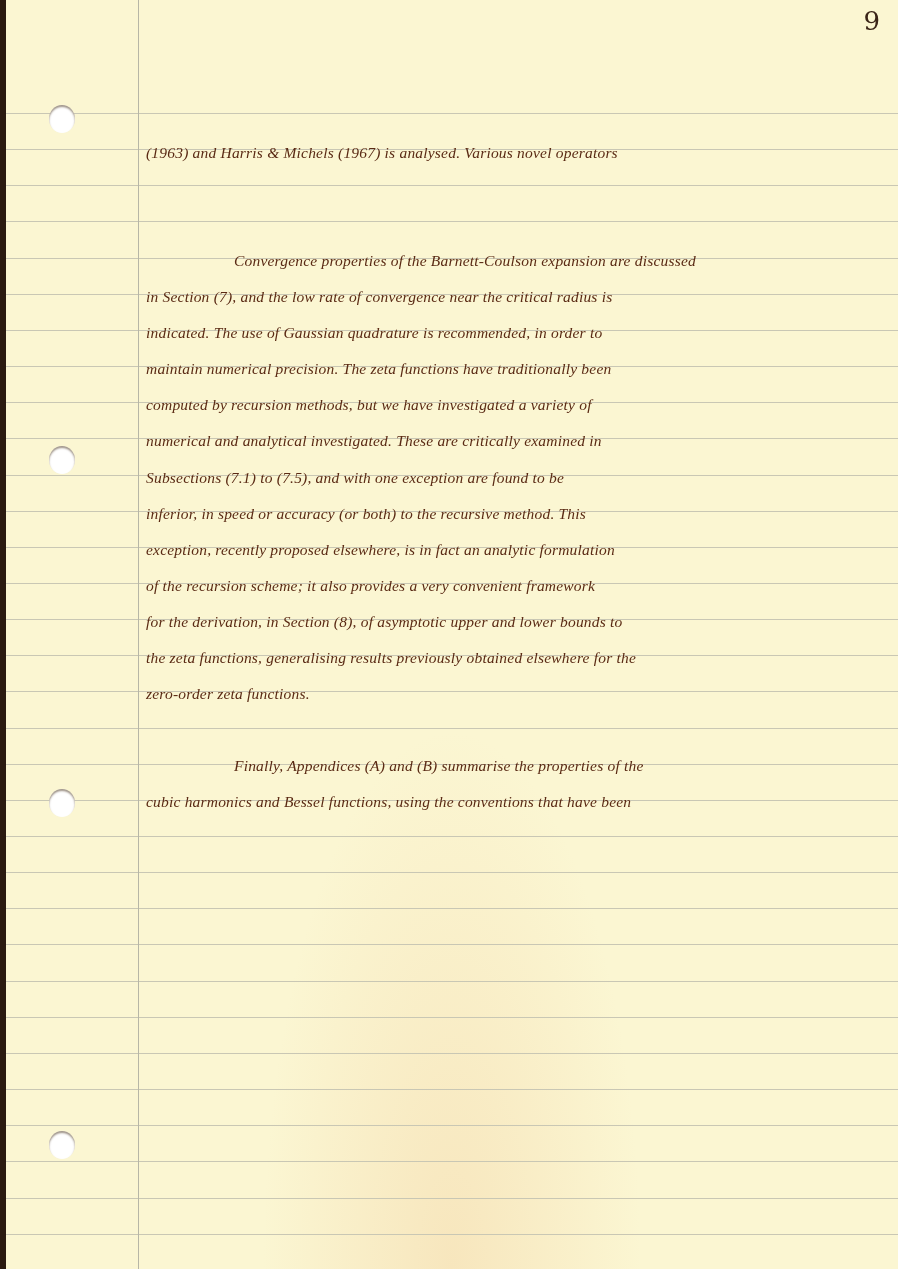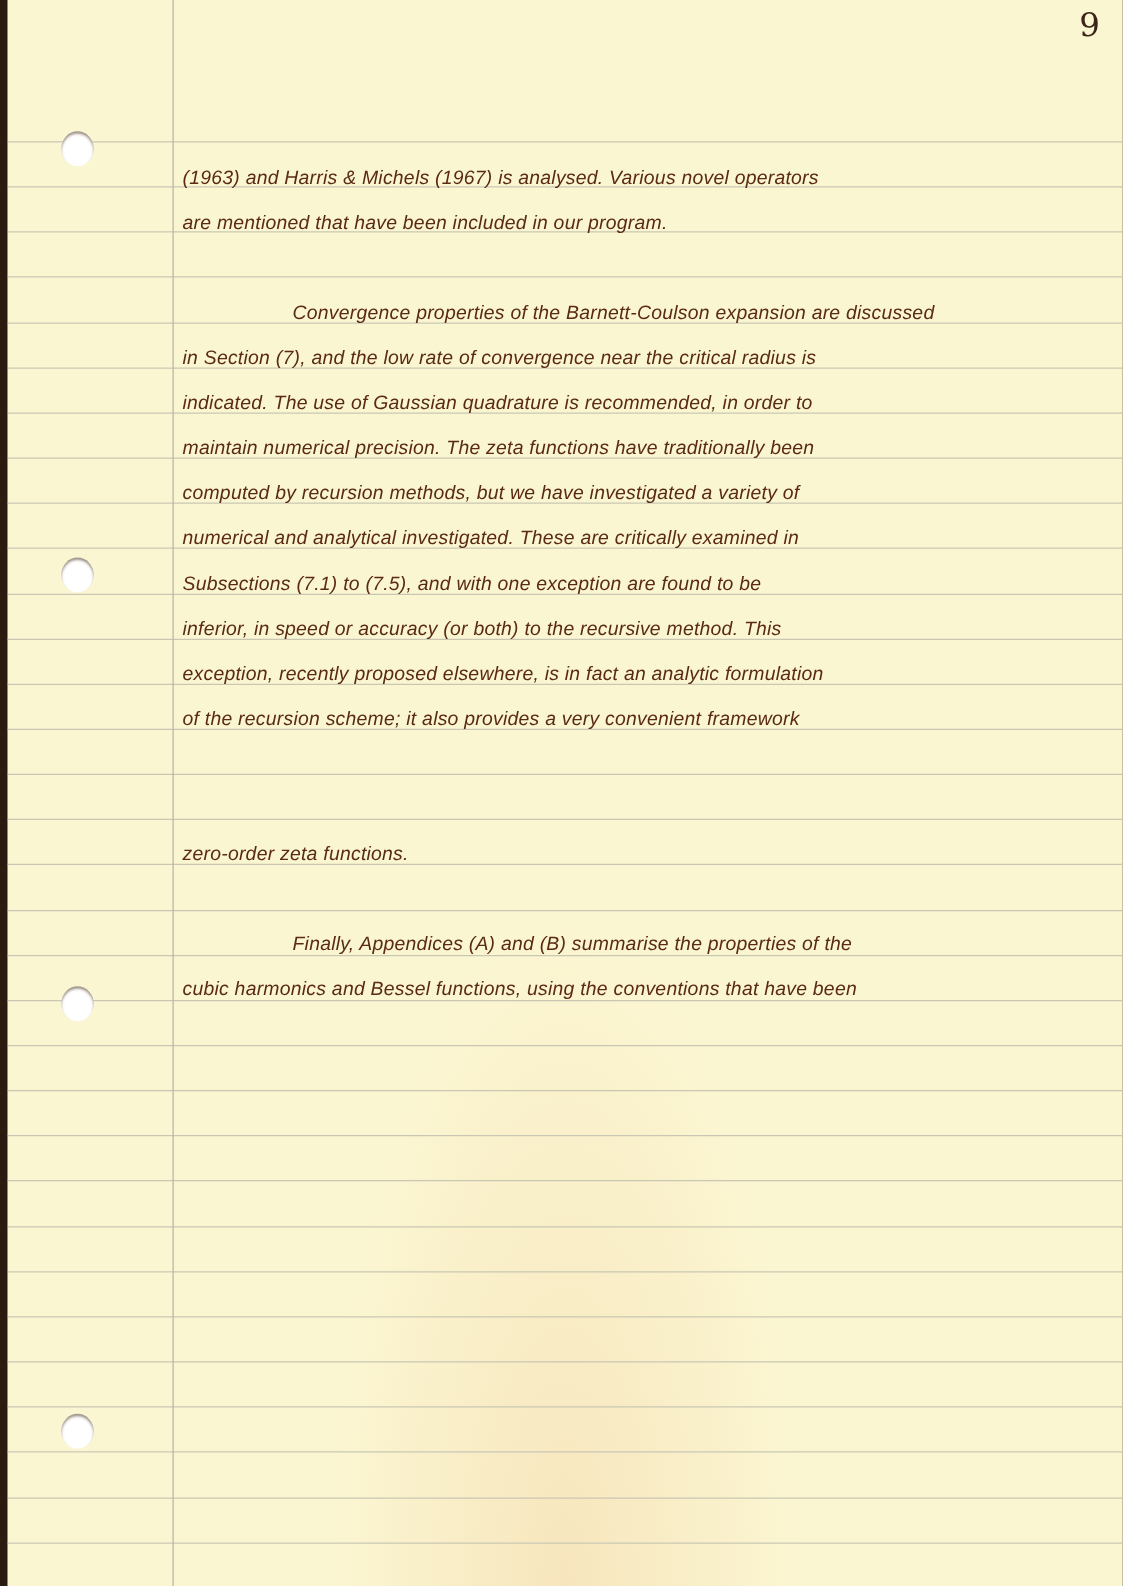--- a/index.html
+++ b/index.html
@@ -30,27 +30,28 @@
       background: #ffffff;
       box-shadow: inset 0 2px 2px rgba(80,60,40,0.55);
     }
     .page-number {
       position: absolute; top: 6px; right: 18px;
       font-family: "DejaVu Serif", serif;
       font-size: 26px; color: #3a2418;
     }
     .hw-line {
       position: absolute; left: 140px; right: 8px;
-      font-family: Liberation Sans, sans-serif;
+      font-family: Liberation Serif, serif;
       font-style: italic;
       font-size: 15.5px;
       color: #5a2a14;
       white-space: nowrap;
       letter-spacing: 0.2px;
       line-height: 20px;
+      margin-top: 10px;
     }
     .hw-line.indent { padding-left: 88px; }
   </style>
 </head>
 <body>
 
 <div class="page">
   <div id="rules">
       <div class="rule" style="top: 113px;"></div>
       <div class="rule" style="top: 149px;"></div>
@@ -88,29 +89,30 @@
   <div class="margin-line"></div>
 
   <div class="punch-hole" style="top:105px"></div>
   <div class="punch-hole" style="top:446px"></div>
   <div class="punch-hole" style="top:789px"></div>
   <div class="punch-hole" style="top:1131px"></div>
 
   <div class="page-number">9</div>
 
   <div class="hw-line" style="top:133px">(1963) and Harris &amp; Michels (1967) is analysed. Various novel operators</div>
-  <div class="hw-line" style="top:169px">are mentioned that have been included in our program.</div>
 
   <div class="hw-line indent" style="top:241px">Convergence properties of the Barnett-Coulson expansion are discussed</div>
   <div class="hw-line" style="top:277px">in Section (7), and the low rate of convergence near the critical radius is</div>
   <div class="hw-line" style="top:313px">indicated. The use of Gaussian quadrature is recommended, in order to</div>
   <div class="hw-line" style="top:349px">maintain numerical precision. The zeta functions have traditionally been</div>
   <div class="hw-line" style="top:385px">computed by recursion methods, but we have investigated a variety of</div>
   <div class="hw-line" style="top:421px">numerical and analytical investigated. These are critically examined in</div>
   <div class="hw-line" style="top:458px">Subsections (7.1) to (7.5), and with one exception are found to be</div>
   <div class="hw-line" style="top:494px">inferior, in speed or accuracy (or both) to the recursive method. This</div>
   <div class="hw-line" style="top:530px">exception, recently proposed elsewhere, is in fact an analytic formulation</div>
   <div class="hw-line" style="top:566px">of the recursion scheme; it also provides a very convenient framework</div>
+  <div class="hw-line" style="top:602px">for the derivation, in Section (8), of asymptotic upper and lower bounds to</div>
+  <div class="hw-line" style="top:638px">the zeta functions, generalising results previously obtained elsewhere for the</div>
   <div class="hw-line" style="top:674px">zero-order zeta functions.</div>
 
   <div class="hw-line" style="top:782px">cubic harmonics and Bessel functions, using the conventions that have been</div>
   <div class="hw-line indent" style="top:746px">Finally, Appendices (A) and (B) summarise the properties of the</div>
 </div>
 
 </body></html>

